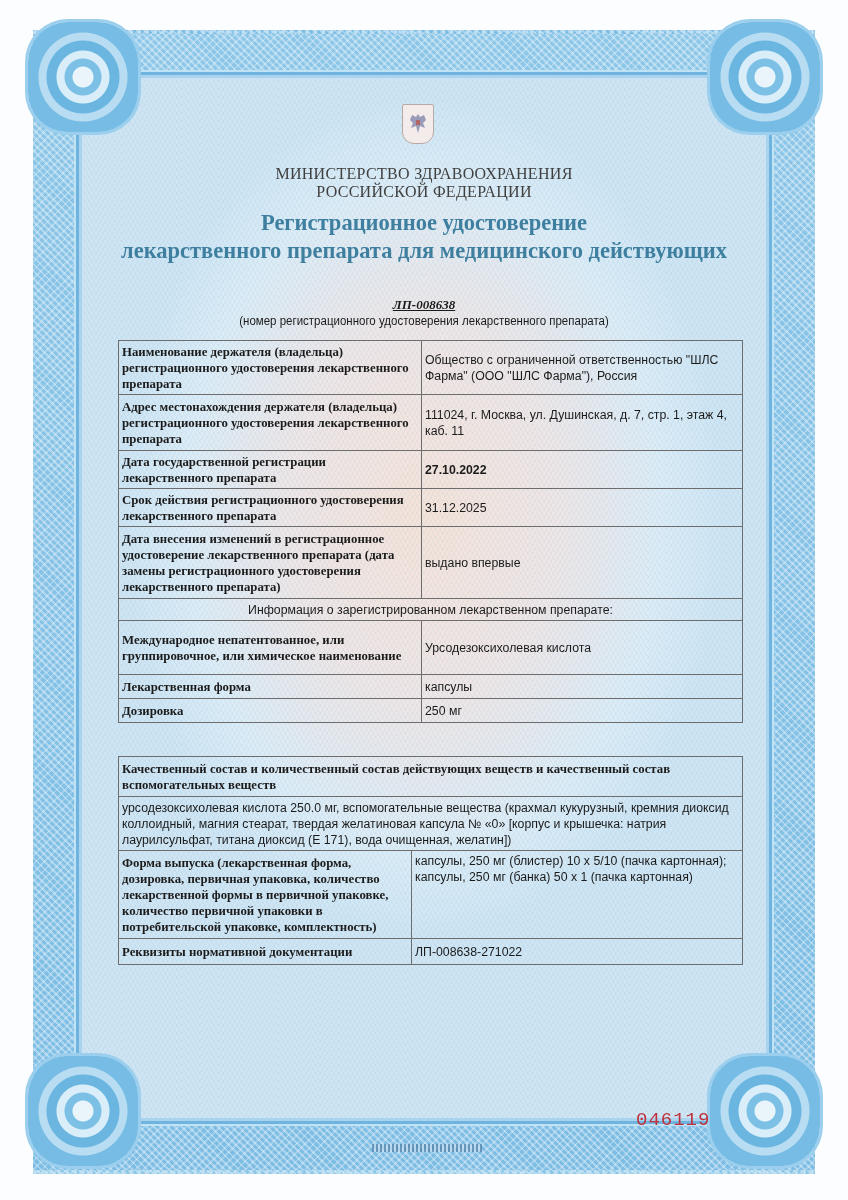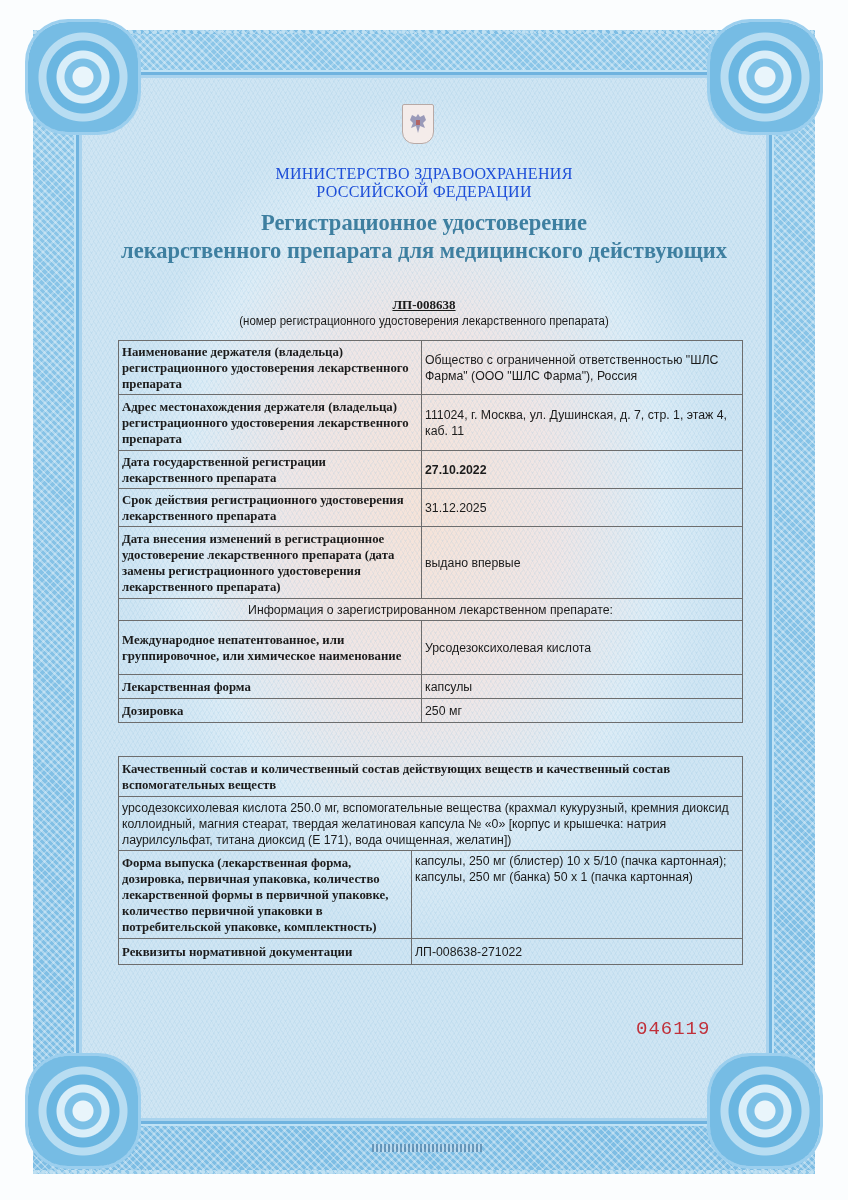--- a/index.html
+++ b/index.html
@@ -43,29 +43,29 @@
     }
 
     .emblem {
       position: absolute; left: 402px; top: 104px; width: 30px; height: 38px;
       border: 1px solid #b8a9a5; border-radius: 2px 2px 12px 12px;
       background: #f4ecea;
       display: flex; align-items: center; justify-content: center;
     }
     .ministry {
       position: absolute; left: 0; width: 848px; top: 165px; text-align: center;
-      color: #1d4ed8; font-size: 16px; line-height: 18px; letter-spacing: 0.3px;
+      color: #404040; font-size: 16px; line-height: 18px; letter-spacing: 0.3px;
     }
     .title {
       position: absolute; left: 0; width: 848px; top: 209px; text-align: center;
       color: #3e7fa0; font-weight: bold; font-size: 22.5px; line-height: 28px;
     }
     .reg-no {
       position: absolute; left: 0; width: 848px; top: 297px; text-align: center;
-      font-weight: bold; font-size: 13px; text-decoration: underline; line-height: 16px;
+      font-weight: bold; font-size: 13px; text-decoration: underline; line-height: 16px; font-style: italic;
     }
     .reg-no-caption {
       position: absolute; left: 0; width: 848px; top: 313px; text-align: center;
       font-size: 12.5px; line-height: 16px; font-family: "Liberation Sans Narrow", "Liberation Sans", sans-serif;
       transform: scaleX(0.92);
     }
 
     table.cert {
       position: absolute; left: 118px; width: 625px; border-collapse: collapse;
       font-size: 12.8px; line-height: 16px;
@@ -77,21 +77,21 @@
     table.cert td.val { font-family: "Liberation Sans", sans-serif; font-size: 12.3px; transform-origin: center; }
     table.cert td.span { text-align: center; font-family: "Liberation Sans", sans-serif; font-size: 12.3px; }
     #t1 { top: 340px; }
     #t2 { top: 756px; }
     #t2 td.lbl { width: 286px; }
     #t2 td.val { text-align: left; vertical-align: top; }
     .bold { font-weight: bold; font-family: Liberation Serif, serif; }
     .cond { font-family: "Liberation Sans", sans-serif; font-size: 12.3px; }
 
     .serial {
-      position: absolute; left: 636px; top: 1018px;
+      position: absolute; left: 636px; top: 1109px;
       color: #c0303a; font-family: "Liberation Mono", monospace; font-size: 19px; letter-spacing: 1px;
     }
   </style>
 </head>
 <body>
 
 <div class="frame-outer"></div>
 <div class="frame-inner"></div>
 <div class="corner c-tl"></div>
 <div class="corner c-tr"></div>

